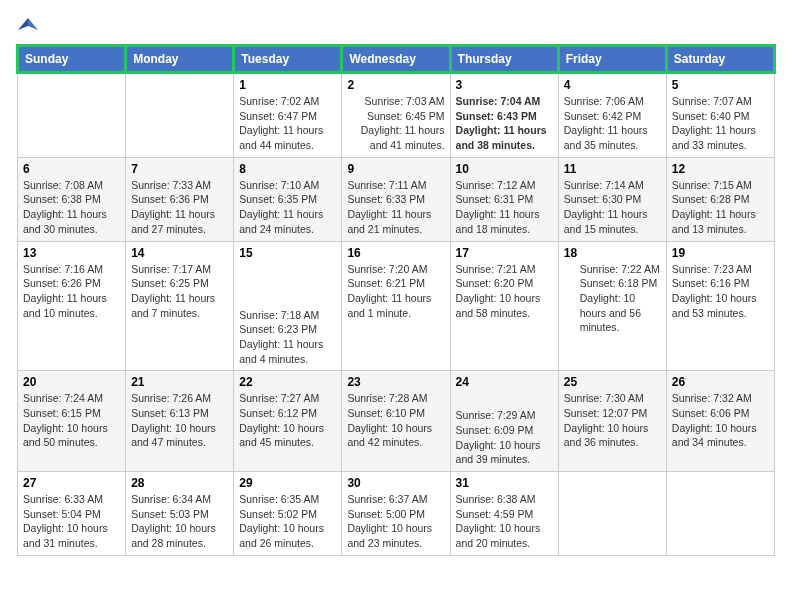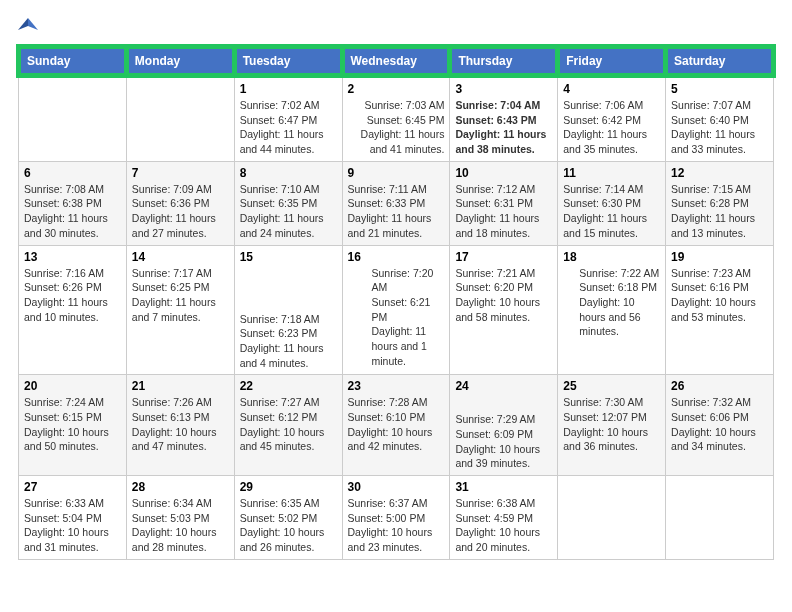--- a/index.html
+++ b/index.html
@@ -38,21 +38,21 @@
       border-collapse: collapse;
       font-size: 11px;
     }
     .calendar th {
       background: #4472c4;
       color: #fff;
       text-align: left;
       padding: 5px 6px;
       font-size: 12px;
       font-weight: bold;
-      border: 5px solid #22c55e;
+      border: 3px solid #22c55e;
     }
     .calendar td {
       border: 1px solid #ccc;
       vertical-align: top;
       padding: 4px 5px;
       width: 108px;
       min-height: 80px;
       background: #fff;
     }
     .calendar tr:nth-child(even) td {
@@ -142,21 +142,21 @@
       </tr>
       <tr>
         <td>
           <span class="day-num">6</span>
           <div class="day-info" style="white-space: pre-line;">Sunrise: 7:08 AM
 Sunset: 6:38 PM
 Daylight: 11 hours and 30 minutes.</div>
         </td>
         <td>
           <span class="day-num">7</span>
-          <div class="day-info" style="white-space: pre-line;">Sunrise: 7:09 AM
+          <div class="day-info" style="white-space: pre-line;">Sunrise: 7:33 AM
 Sunset: 6:36 PM
 Daylight: 11 hours and 27 minutes.</div>
         </td>
         <td>
           <span class="day-num">8</span>
           <div class="day-info" style="white-space: pre-line;">Sunrise: 7:10 AM
 Sunset: 6:35 PM
 Daylight: 11 hours and 24 minutes.</div>
         </td>
         <td>
@@ -198,21 +198,21 @@
 Daylight: 11 hours and 7 minutes.</div>
         </td>
         <td>
           <span class="day-num">15</span>
           <div class="day-info" style="white-space: pre-line; margin-top: 48px;">Sunrise: 7:18 AM
 Sunset: 6:23 PM
 Daylight: 11 hours and 4 minutes.</div>
         </td>
         <td>
           <span class="day-num">16</span>
-          <div class="day-info" style="white-space: pre-line; margin-left: 24px;">Sunrise: 7:20 AM
+          <div class="day-info" style="white-space: pre-line;">Sunrise: 7:20 AM
 Sunset: 6:21 PM
 Daylight: 11 hours and 1 minute.</div>
         </td>
         <td>
           <span class="day-num">17</span>
           <div class="day-info" style="white-space: pre-line;">Sunrise: 7:21 AM
 Sunset: 6:20 PM
 Daylight: 10 hours and 58 minutes.</div>
         </td>
         <td>

